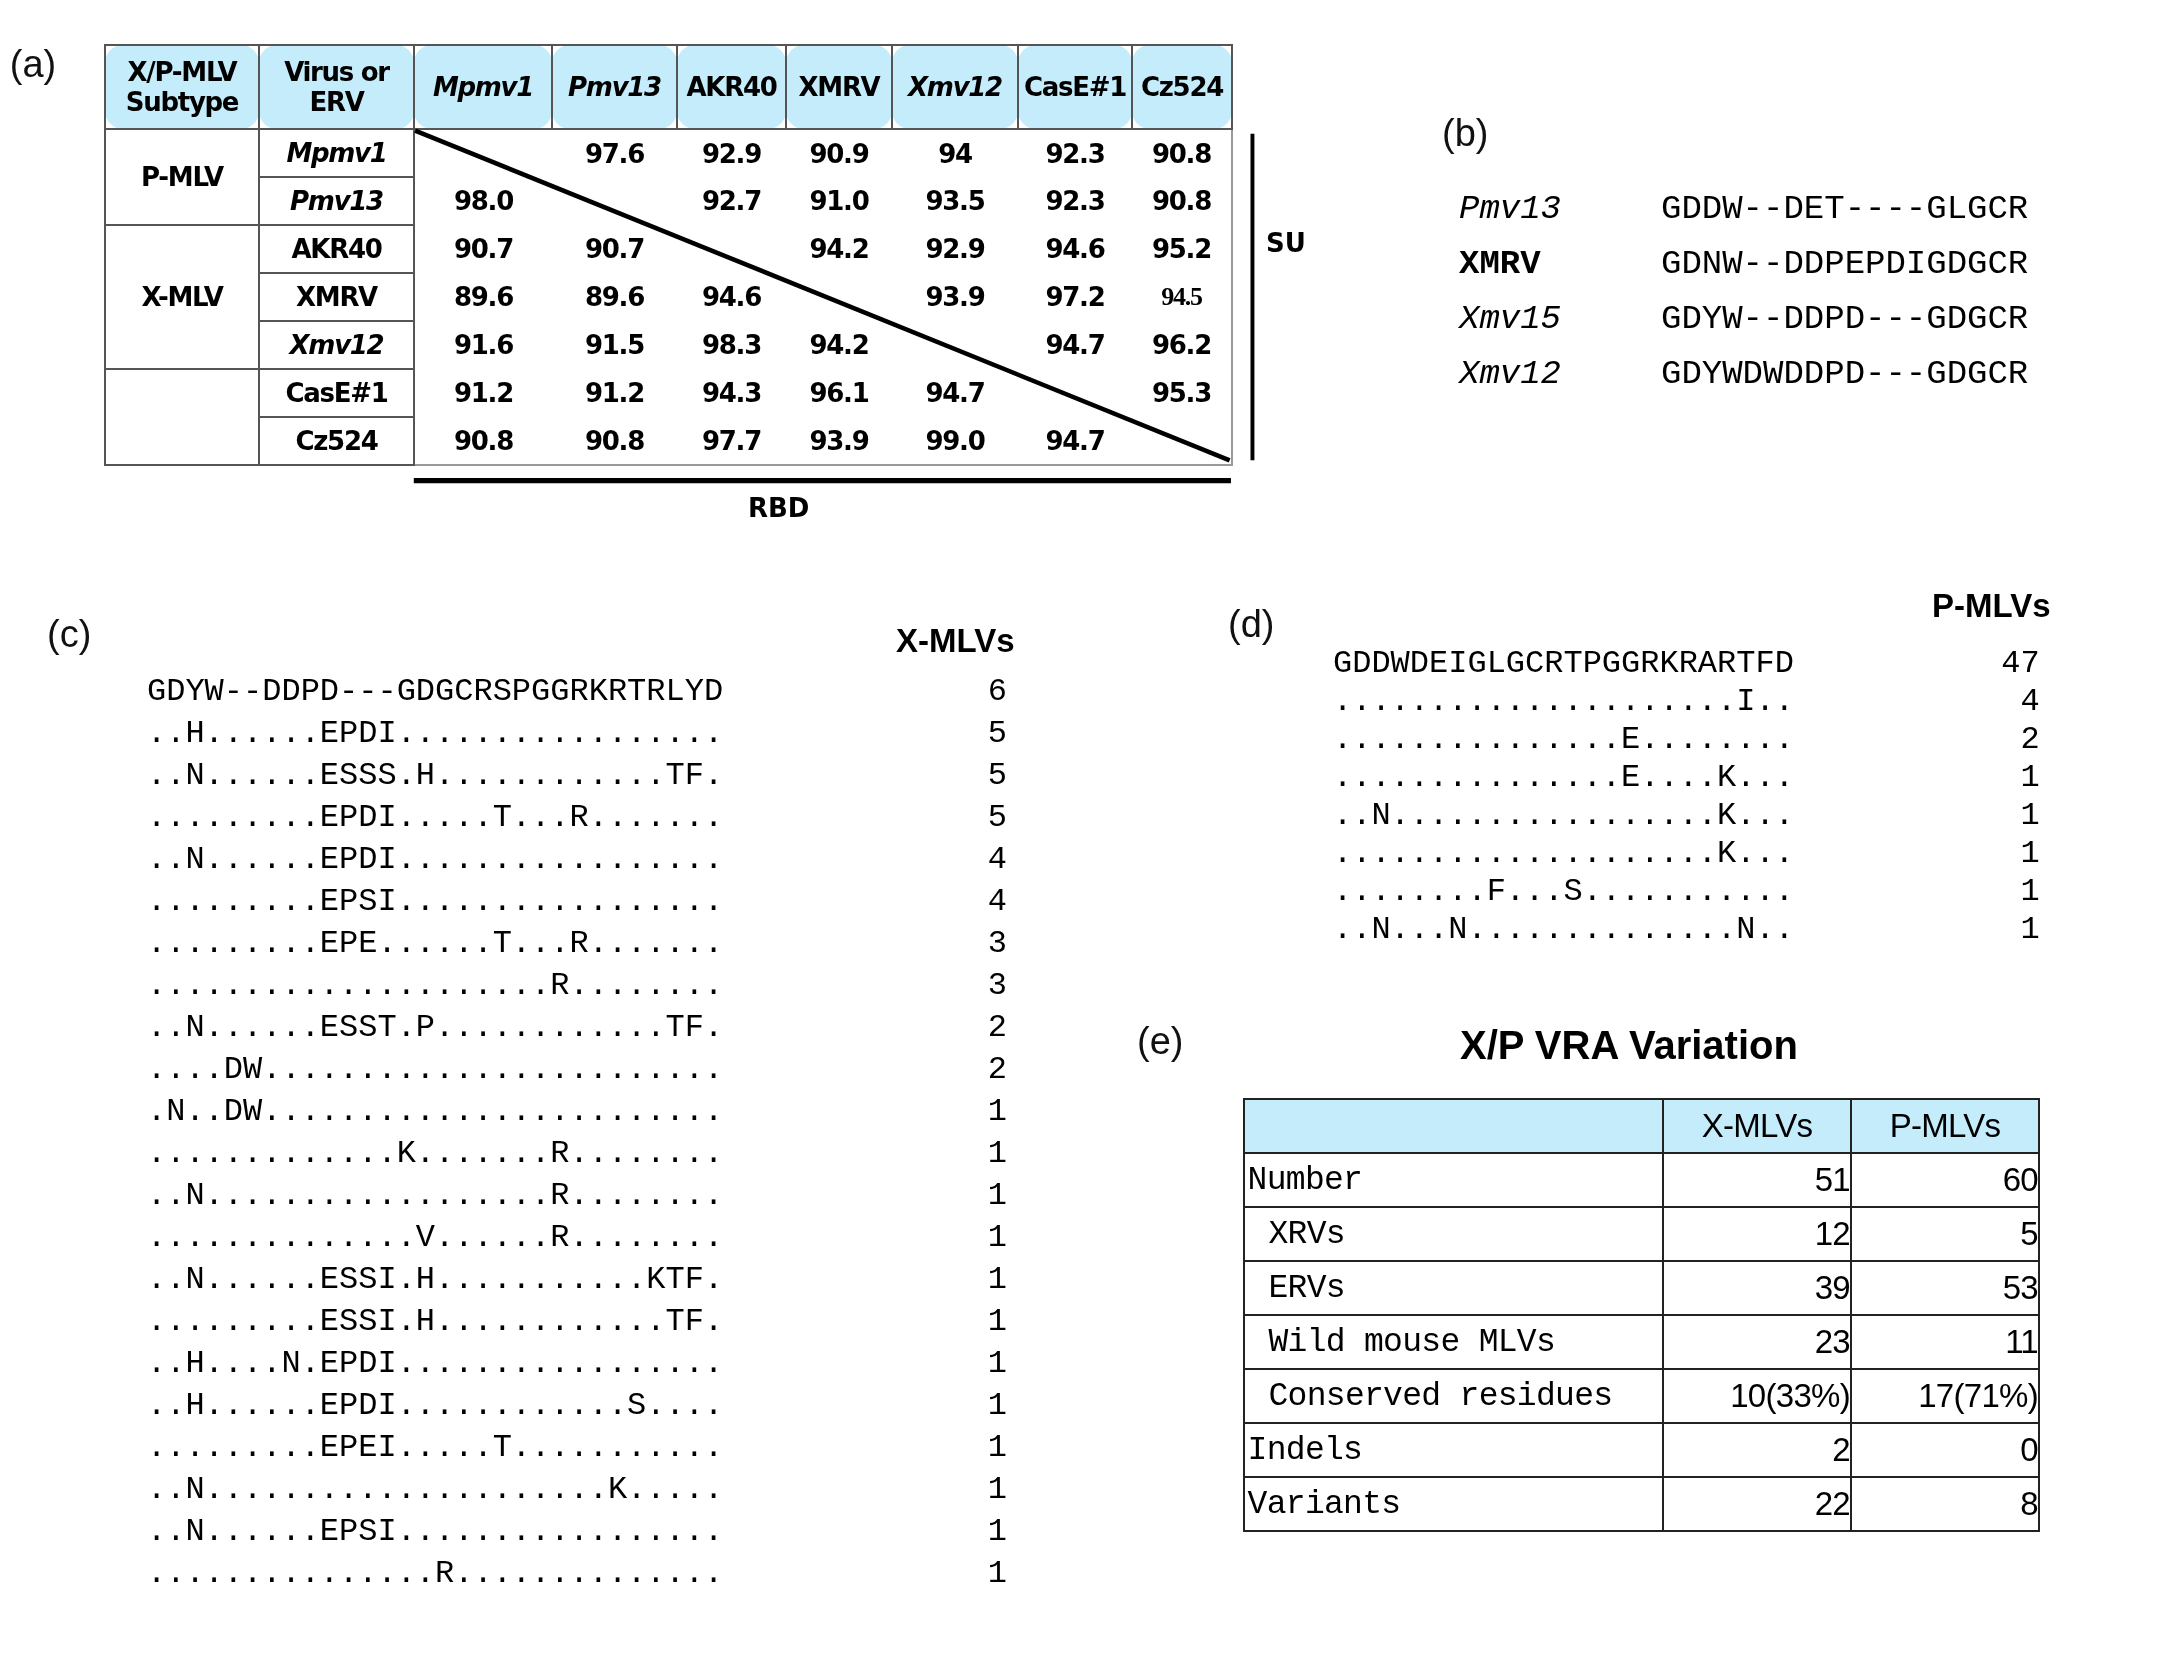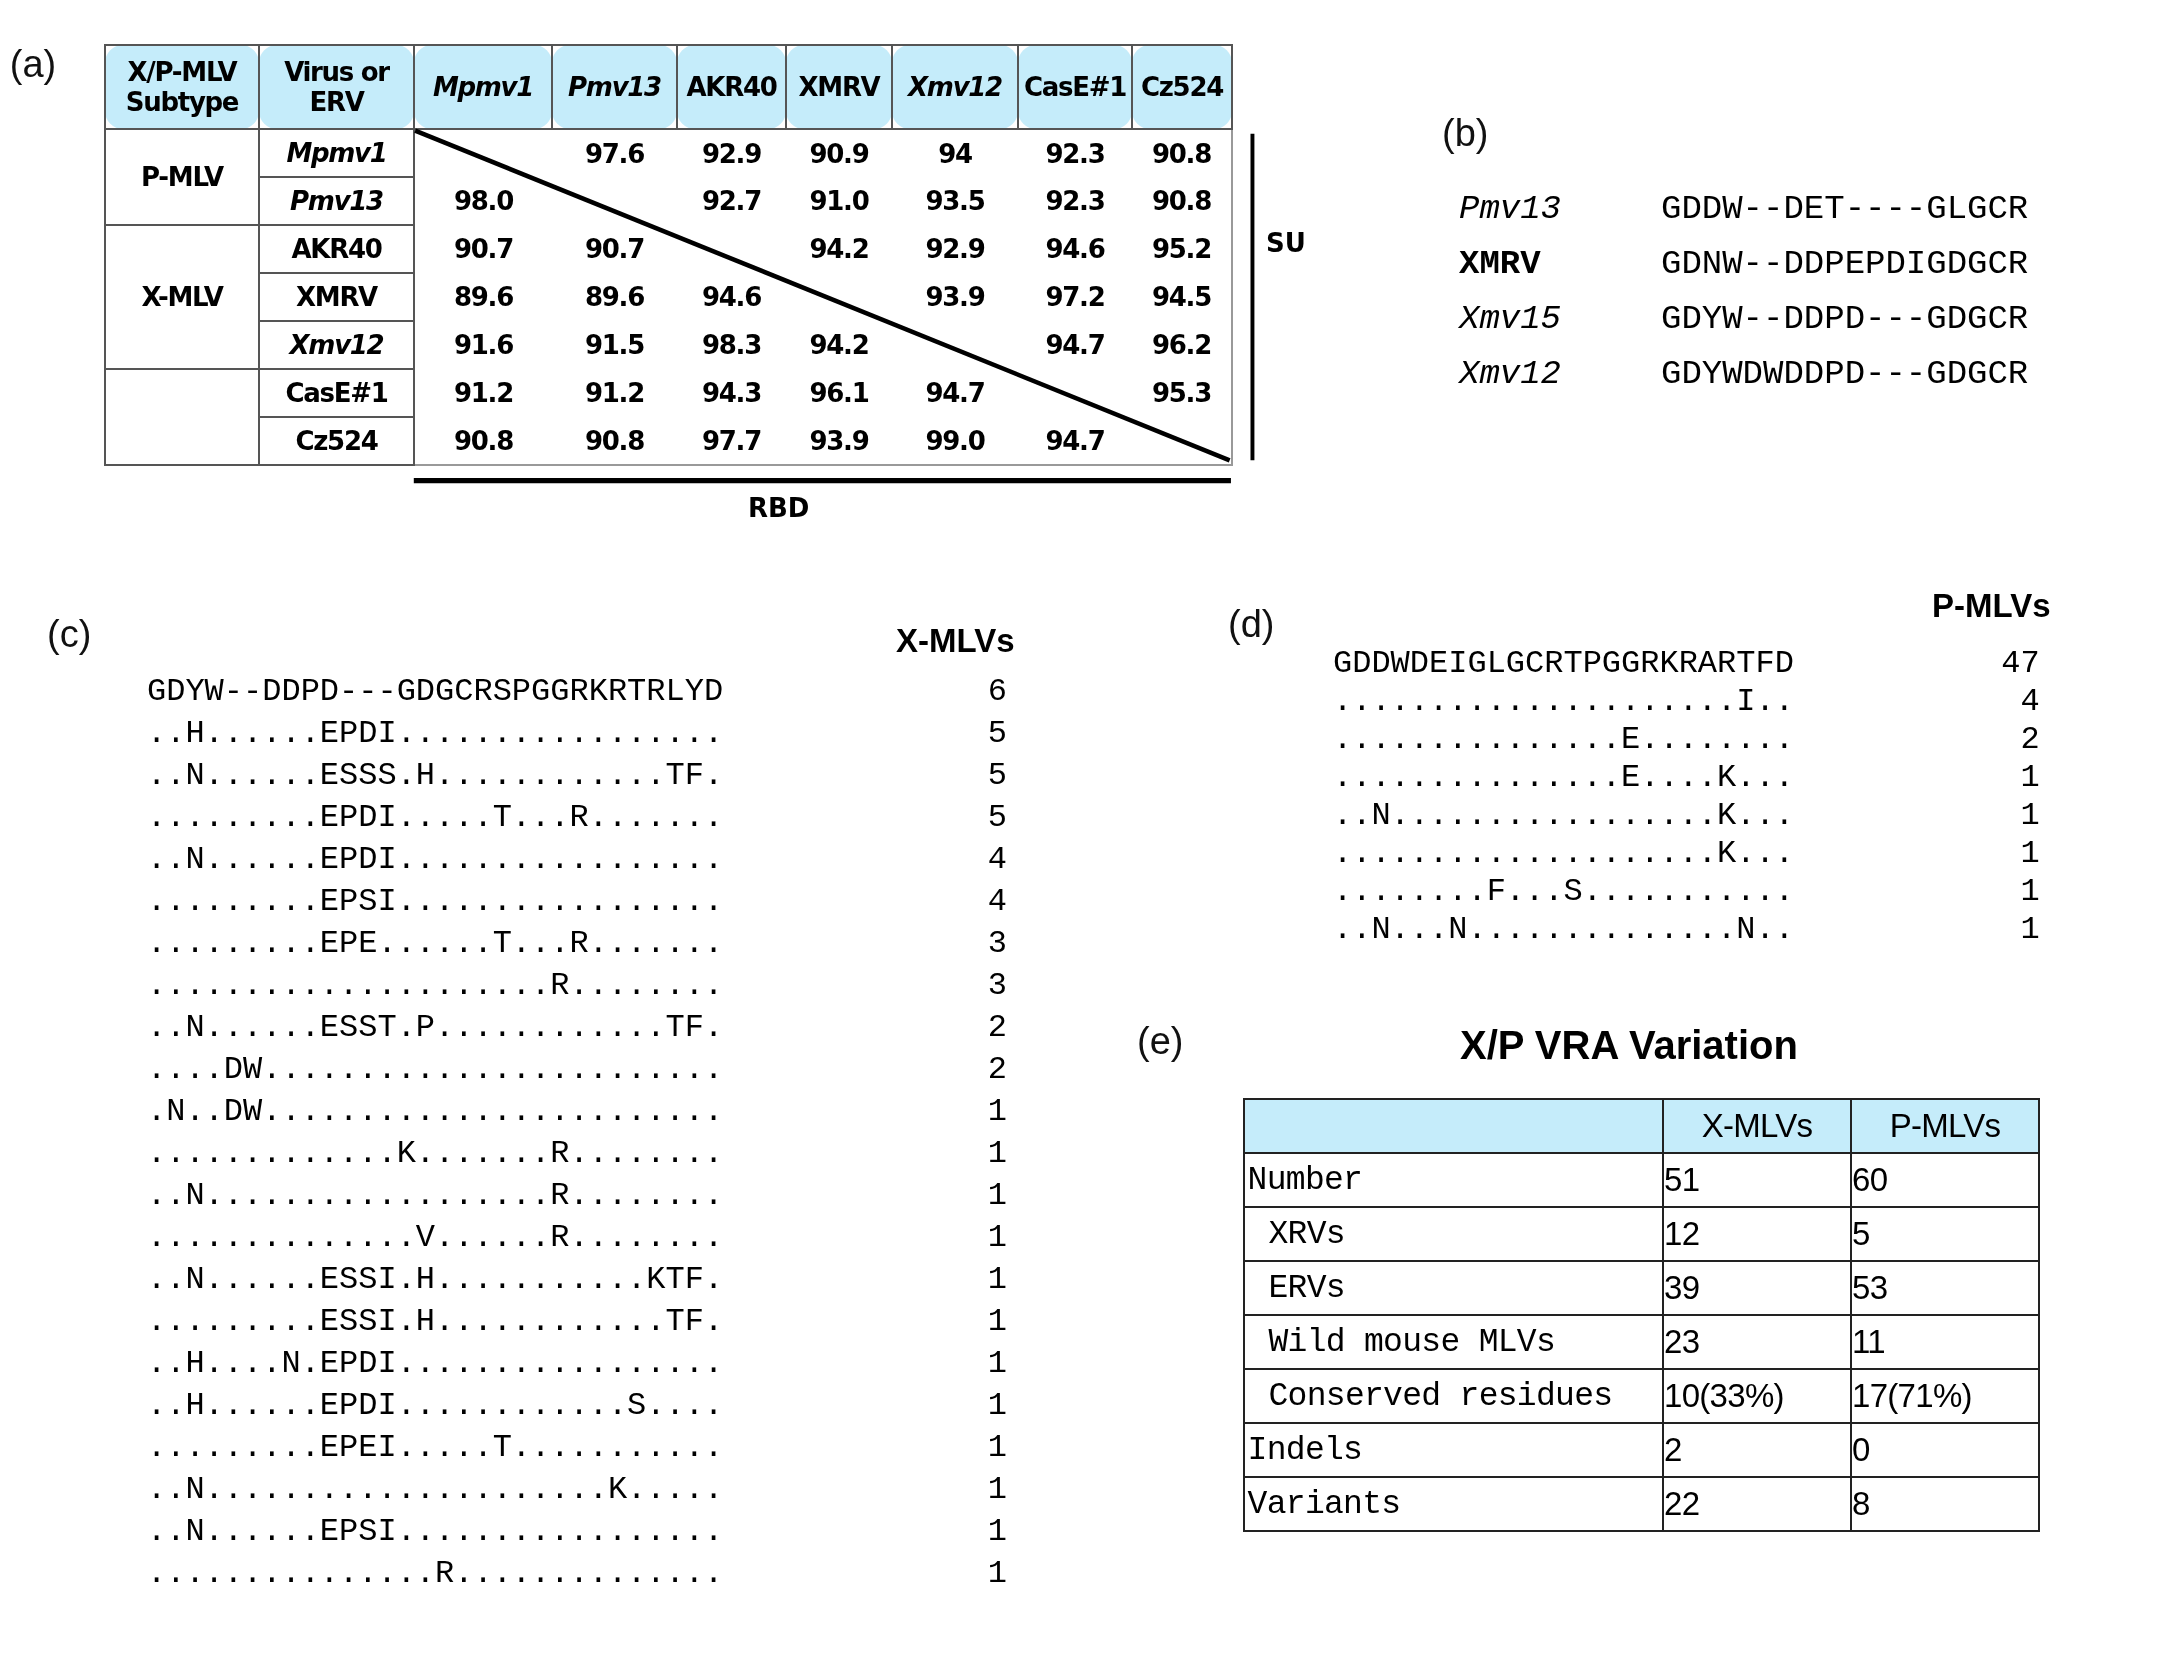--- a/index.html
+++ b/index.html
@@ -29,21 +29,21 @@
   .aln .s { display:inline-block; }
   .aln .n { display:inline-block; text-align:right; }
   .hdr { position:absolute; font-family:"Liberation Sans", sans-serif; font-weight:bold; font-size:33px; }
 
   
   .te { position:absolute; left:1243px; top:1098px; border-collapse:collapse; font-family:"Liberation Sans", sans-serif; font-size:33px; letter-spacing:-0.7px; }
   .te td, .te th { border:2.6px solid #222; padding:0; height:52px; }
   .te th { background:#c5ecfa; font-weight:normal; text-align:center; }
   .te td.lbl { text-align:left; padding-left:2.6px;font-family:Liberation Mono, monospace; }
   .te td.lbl.ind { padding-left:23.5px; }
-  .te td.v { text-align:left; }
+  .te td.v { text-align:right; }
   .te-title { position:absolute; left:1460px; top:1023px; font-family:"Liberation Sans", sans-serif; font-weight:bold; font-size:40px; }
 </style>
 </head>
 <body>
 
 <div class="panel-label" style="left:9.8px; top:43px;">(a)</div>
 <div class="panel-label" style="left:1442px; top:112px;">(b)</div>
 <div class="panel-label" style="left:47px; top:613px;">(c)</div>
 <div class="panel-label" style="left:1228px; top:603px;">(d)</div>
 <div class="panel-label" style="left:1137px; top:1020px;">(e)</div>
@@ -108,21 +108,21 @@
           <td class="grid" style="border-right: 2px solid rgb(153, 153, 153);">95.2</td>
         </tr>
         <tr>
           <td class="name">XMRV</td>
           <td class="grid">89.6</td>
           <td class="grid">89.6</td>
           <td class="grid">94.6</td>
           <td class="grid"></td>
           <td class="grid">93.9</td>
           <td class="grid">97.2</td>
-          <td class="grid" style="border-right: 2px solid rgb(153, 153, 153);">94.5</td>
+          <td class="grid" style="border-right: 2px solid rgb(153, 153, 153); font-family: Liberation Serif, serif;">94.5</td>
         </tr>
         <tr>
           <td class="name it">Xmv12</td>
           <td class="grid">91.6</td>
           <td class="grid">91.5</td>
           <td class="grid">98.3</td>
           <td class="grid">94.2</td>
           <td class="grid"></td>
           <td class="grid">94.7</td>
           <td class="grid" style="border-right: 2px solid rgb(153, 153, 153);">96.2</td>

